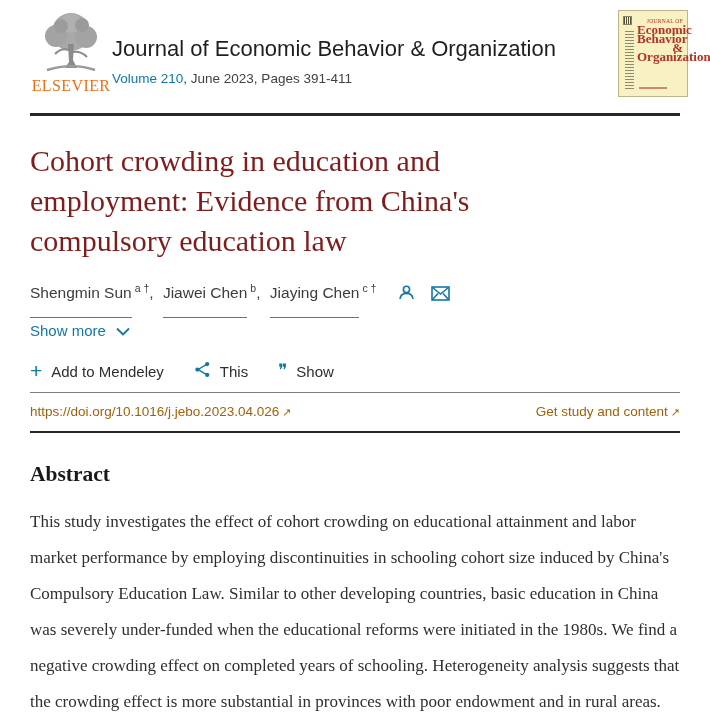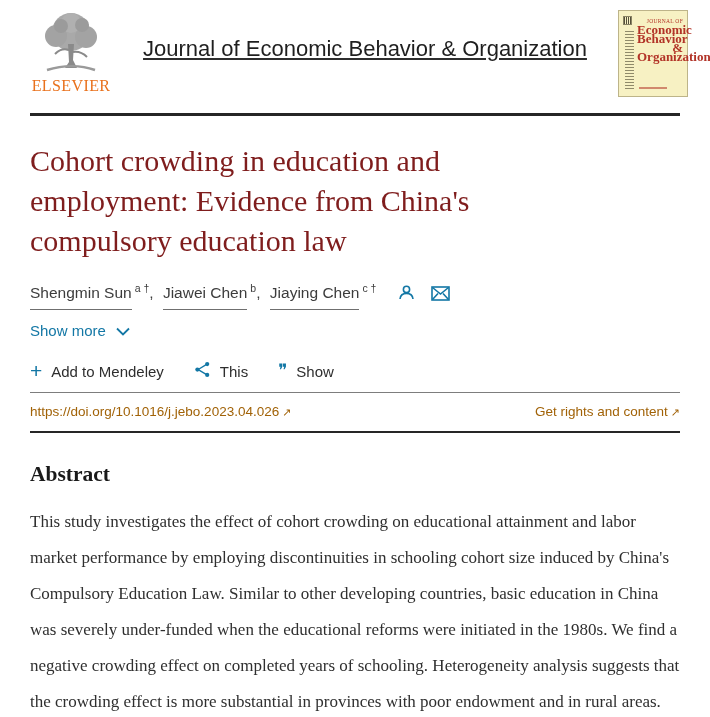--- a/index.html
+++ b/index.html
@@ -29,23 +29,22 @@
   .elsevier-word {
     font-family: "Liberation Serif", serif;
     font-size: 16px;
     letter-spacing: 0.4px;
     color: #e9711c;
     margin-top: 1px;
     white-space: nowrap;
   }
   .journal-block {
     flex: 1;
-    text-align: center;
+    text-align: left;
     padding-top: 26px;
-    text-decoration: underline;
   }
   .journal-title {
     font-size: 22px;
     color: #1f1f1f;
     font-weight: 400;
     cursor: pointer;
   }
   .journal-meta {
     margin-top: 9px;
     font-size: 13.5px;
@@ -108,21 +107,21 @@
   }
 
   .authors {
     margin-top: 21px;
     font-size: 15.5px;
     color: #3c3c3c;
   }
   .author-name {
     color: #3c3c3c;
     border-bottom: 1px solid #6f6f6f;
-    padding-bottom: 8px;
+    padding-bottom: 16px;
   }
   .authors sup {
     font-size: 10.5px;
     color: #3c3c3c;
     margin-left: 3px;
   }
   .author-sep { margin-right: 5px; }
   .authors .a-icon { margin-left: 12px; vertical-align: -3px; cursor: pointer; }
 
   .show-more {
@@ -218,20 +217,21 @@
           <path d="M38 42 C44 41 48 43 52 47" stroke="#8a8a8a" stroke-width="2"></path>
           <path d="M12 60 C28 55 46 55 60 60" stroke="#9a9a9a" stroke-width="2.5"></path>
         </g>
       </svg>
     </span>
     <span class="elsevier-word">ELSEVIER</span>
   </div>
 
   <div class="journal-block">
     <div class="journal-title">Journal of Economic Behavior &amp; Organization</div>
+    <div class="journal-meta"><a class="vol-link">Volume 210</a><span>, June 2023, Pages 391-411</span></div>
   </div>
 
   <div class="cover">
     <div class="cover-barcode"></div>
     <div class="cover-toc"></div>
     <div class="cover-titles">
       <div class="l0">JOURNAL OF</div>
       <div class="l1">Economic</div>
       <div class="l2">Behavior &amp;</div>
       <div class="l3">Organization</div>
@@ -297,21 +297,21 @@
     <span class="action">
       <span class="cite-glyph">❞</span>
       <span>Show</span>
     </span>
   </div>
 
   <hr class="rule-thin">
 
   <div class="doi-row">
     <a><span>https://doi.org/10.1016/j.jebo.2023.04.026</span><span class="ext-arrow">↗</span></a>
-    <a><span>Get rights and content</span><span class="ext-arrow">↗</span></a>
+    <a><span>Get study and content</span><span class="ext-arrow">↗</span></a>
   </div>
 
   <hr class="rule-thick">
 
   <h2 class="abstract-heading">Abstract</h2>
   <p class="abstract-body">This study investigates the effect of cohort crowding on educational attainment and labor market performance by employing discontinuities in schooling cohort size induced by China's Compulsory Education Law. Similar to other developing countries, basic education in China was severely under-funded when the educational reforms were initiated in the 1980s. We find a negative crowding effect on completed years of schooling. Heterogeneity analysis suggests that the crowding effect is more substantial in provinces with poor endowment and in rural areas. We also find suggestive evidence of a larger cohort size on employment rate among poorly-educated people.</p>
 
 </div>
 
 </body></html>

